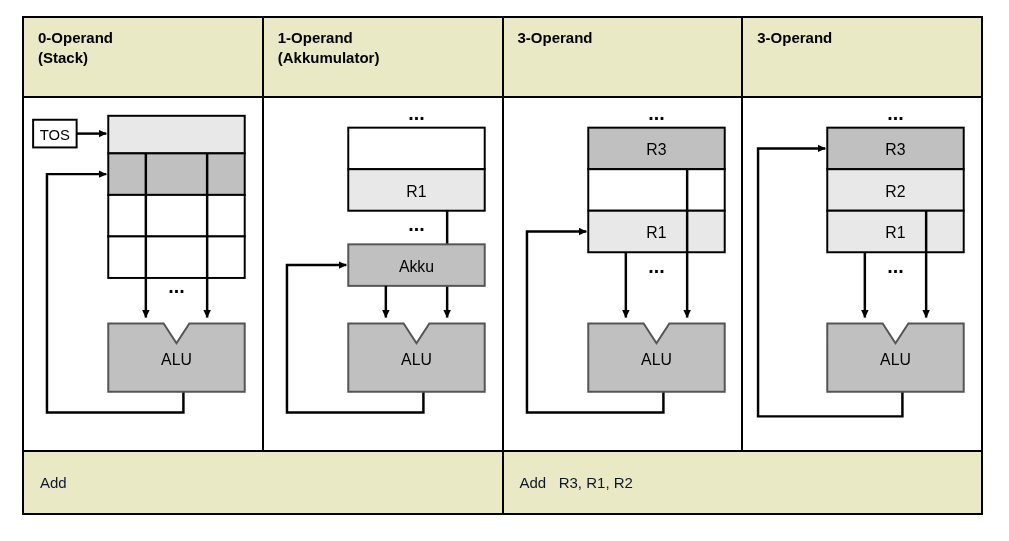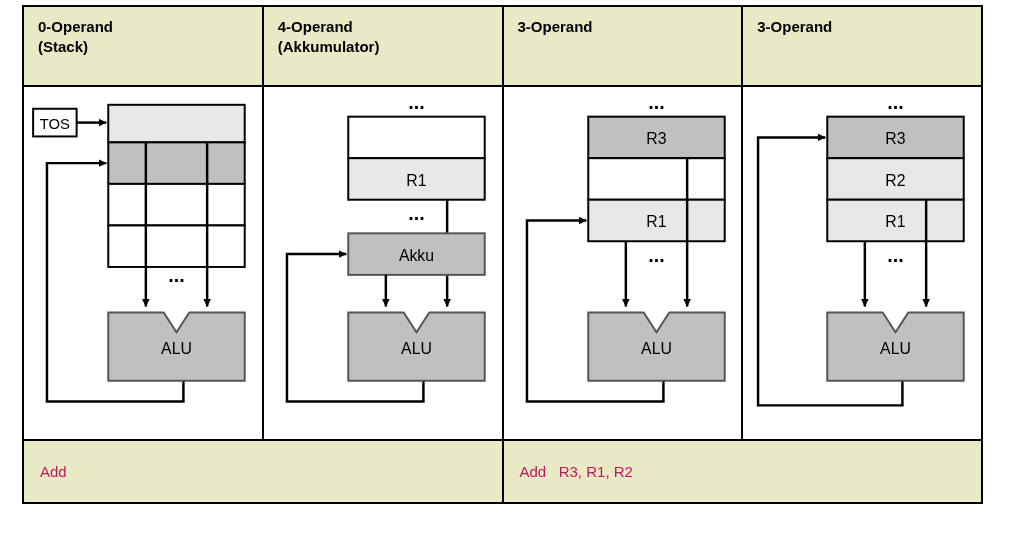--- a/index.html
+++ b/index.html
@@ -11,21 +11,21 @@
   #root {
     position: relative;
     width: 1009px;
     height: 541px;
     background: #ffffff;
     overflow: hidden;
   }
   .table {
     position: absolute;
     left: 22px;
-    top: 5px;
+    top: 16px;
     width: 961px;
     height: 499px;
     border: 2px solid #000000;
     box-sizing: border-box;
     display: flex;
     flex-direction: column;
   }
   .row-headers {
     display: flex;
     height: 78px;
@@ -59,38 +59,38 @@
     color: #000000;
     line-height: 1.32;
     white-space: pre-line;
   }
   .ftr {
     background: #e9e9c6;
     display: flex;
     align-items: center;
     padding-left: 16px;
     font-size: 15px;
-    color: #be185d;
+    color: #0f172a;
     white-space: pre;
   }
   .body {
     background: #ffffff;
   }
   .body svg { display: block; }
 </style>
 </head>
 <body>
 
 <div id="root">
   <div class="table">
 
     <div class="row-headers">
       <div class="cell hdr">0-Operand
 (Stack)</div>
-      <div class="cell hdr">4-Operand
+      <div class="cell hdr">1-Operand
 (Akkumulator)</div>
       <div class="cell hdr">3-Operand</div>
       <div class="cell hdr">3-Operand</div>
     </div>
 
     <div class="row-bodies">
 
       <div class="cell body">
         <svg width="100%" height="100%" viewBox="0 0 238 356" preserveAspectRatio="xMidYMid meet">
           <defs>

